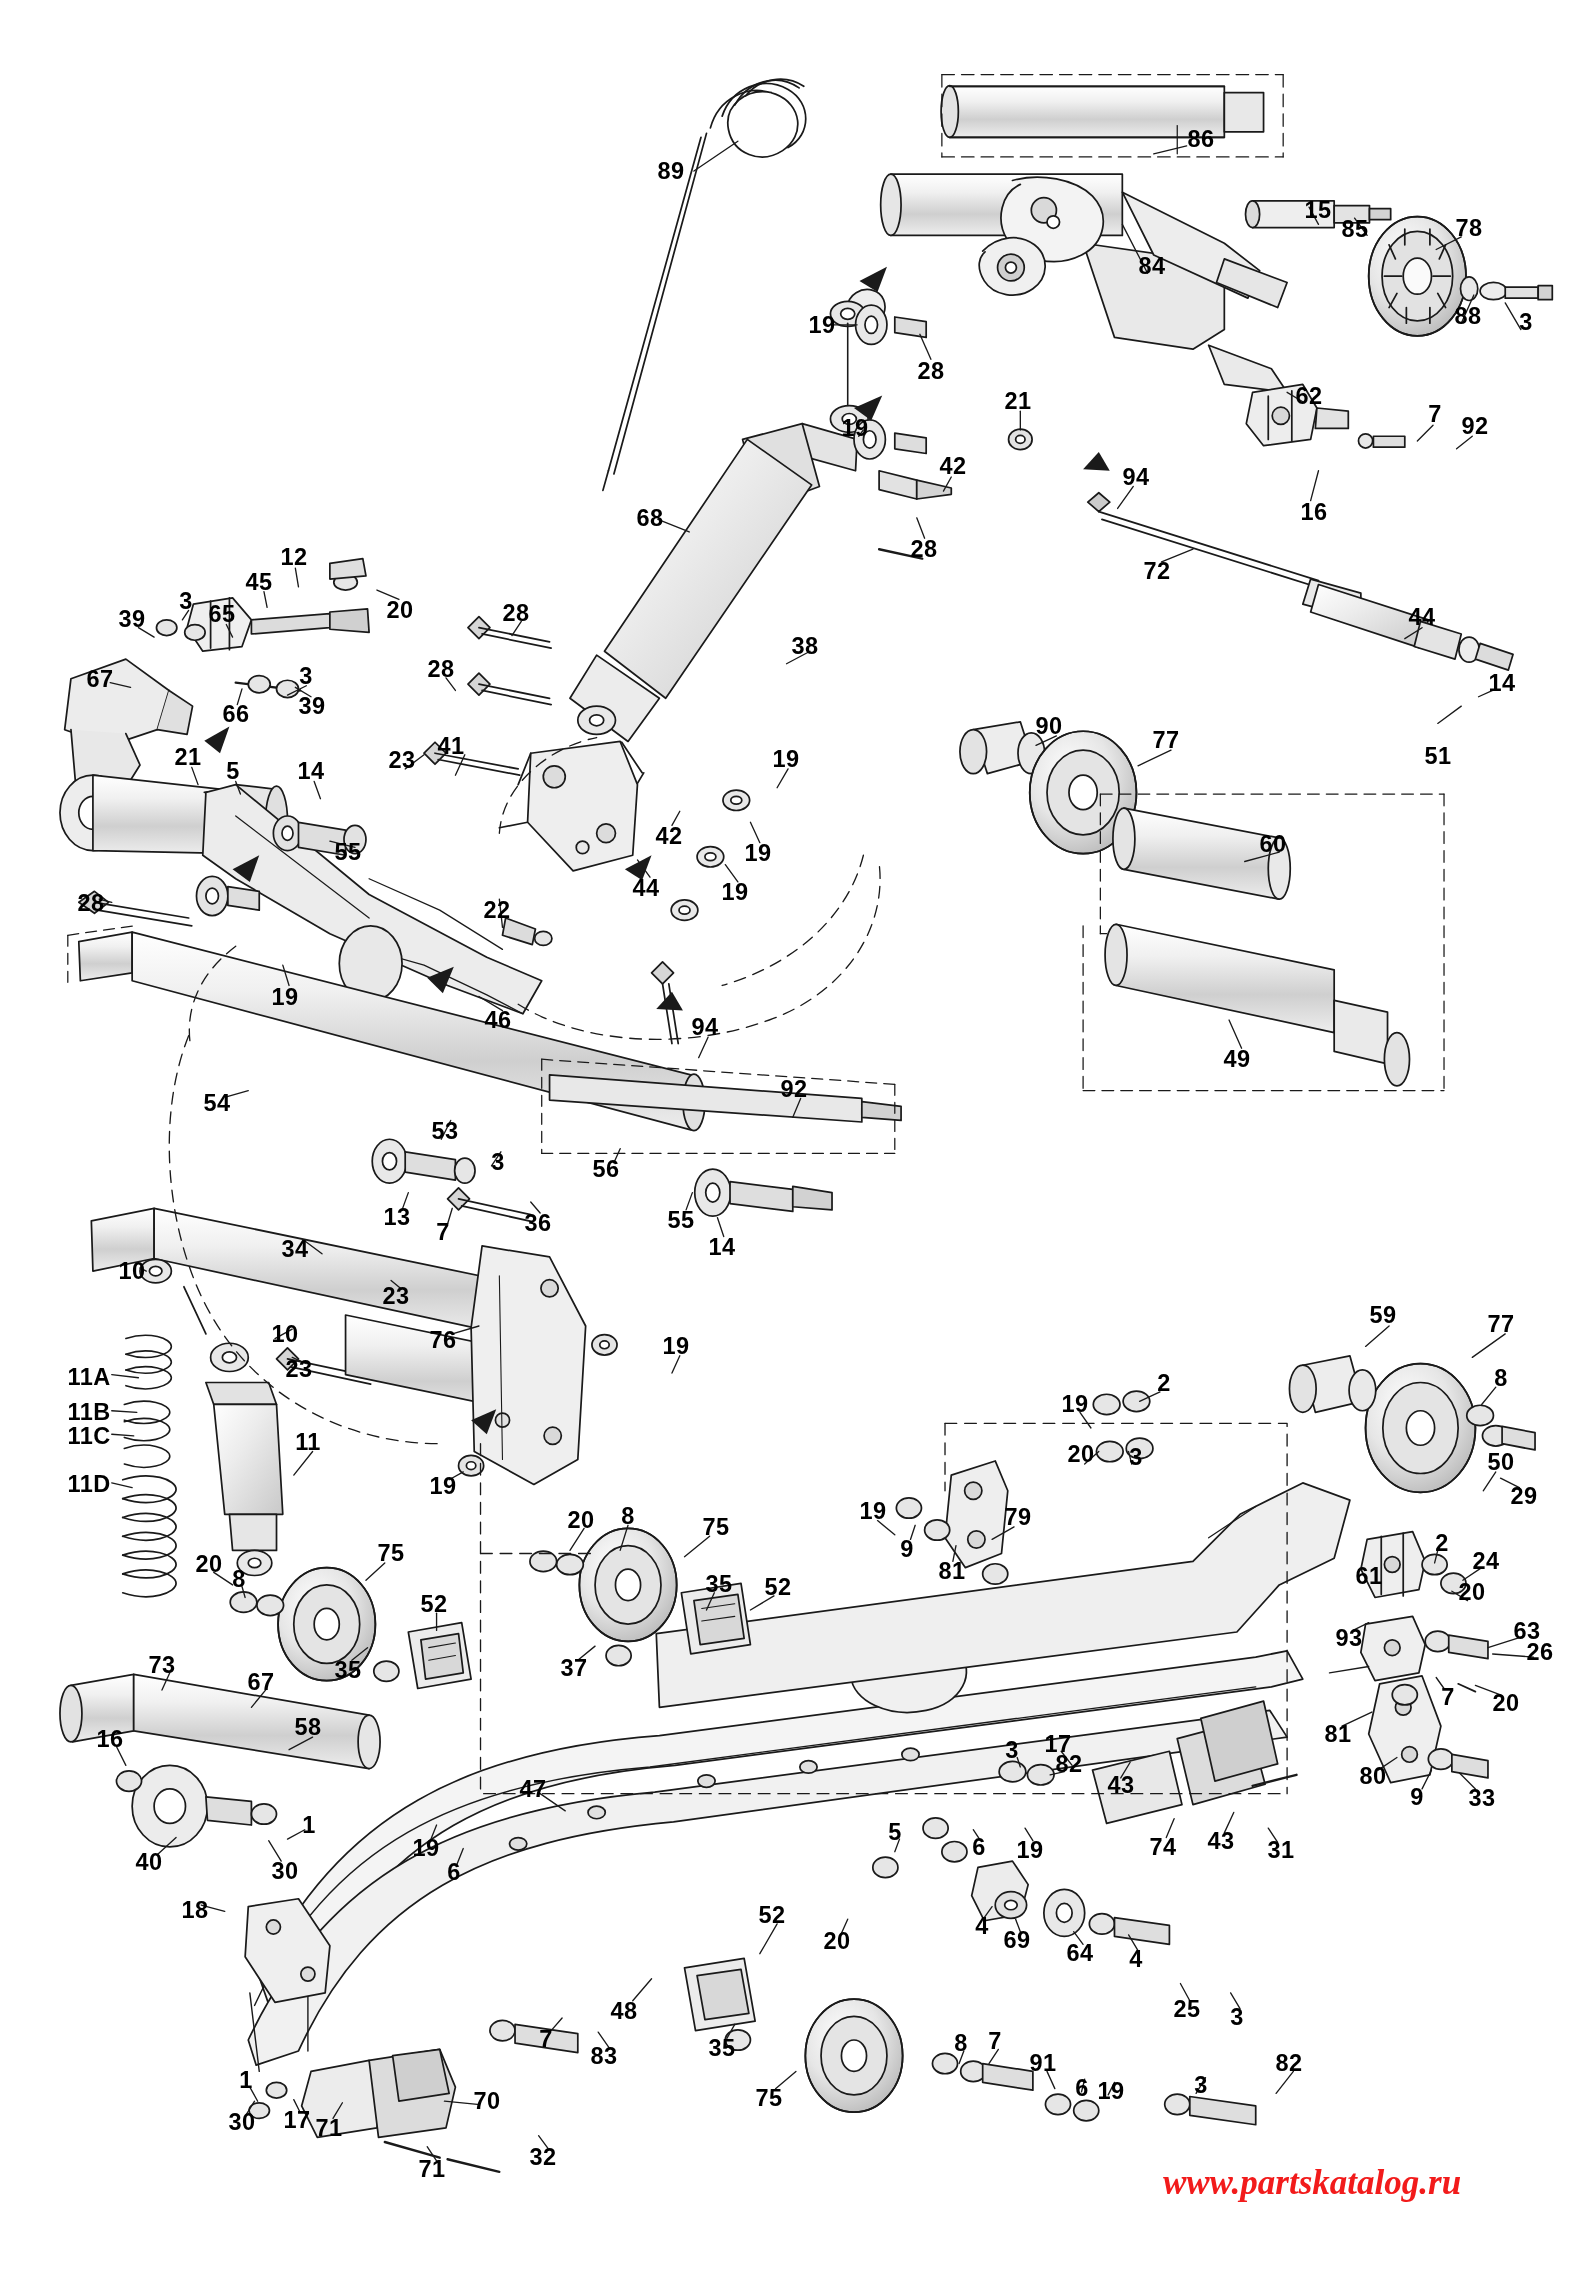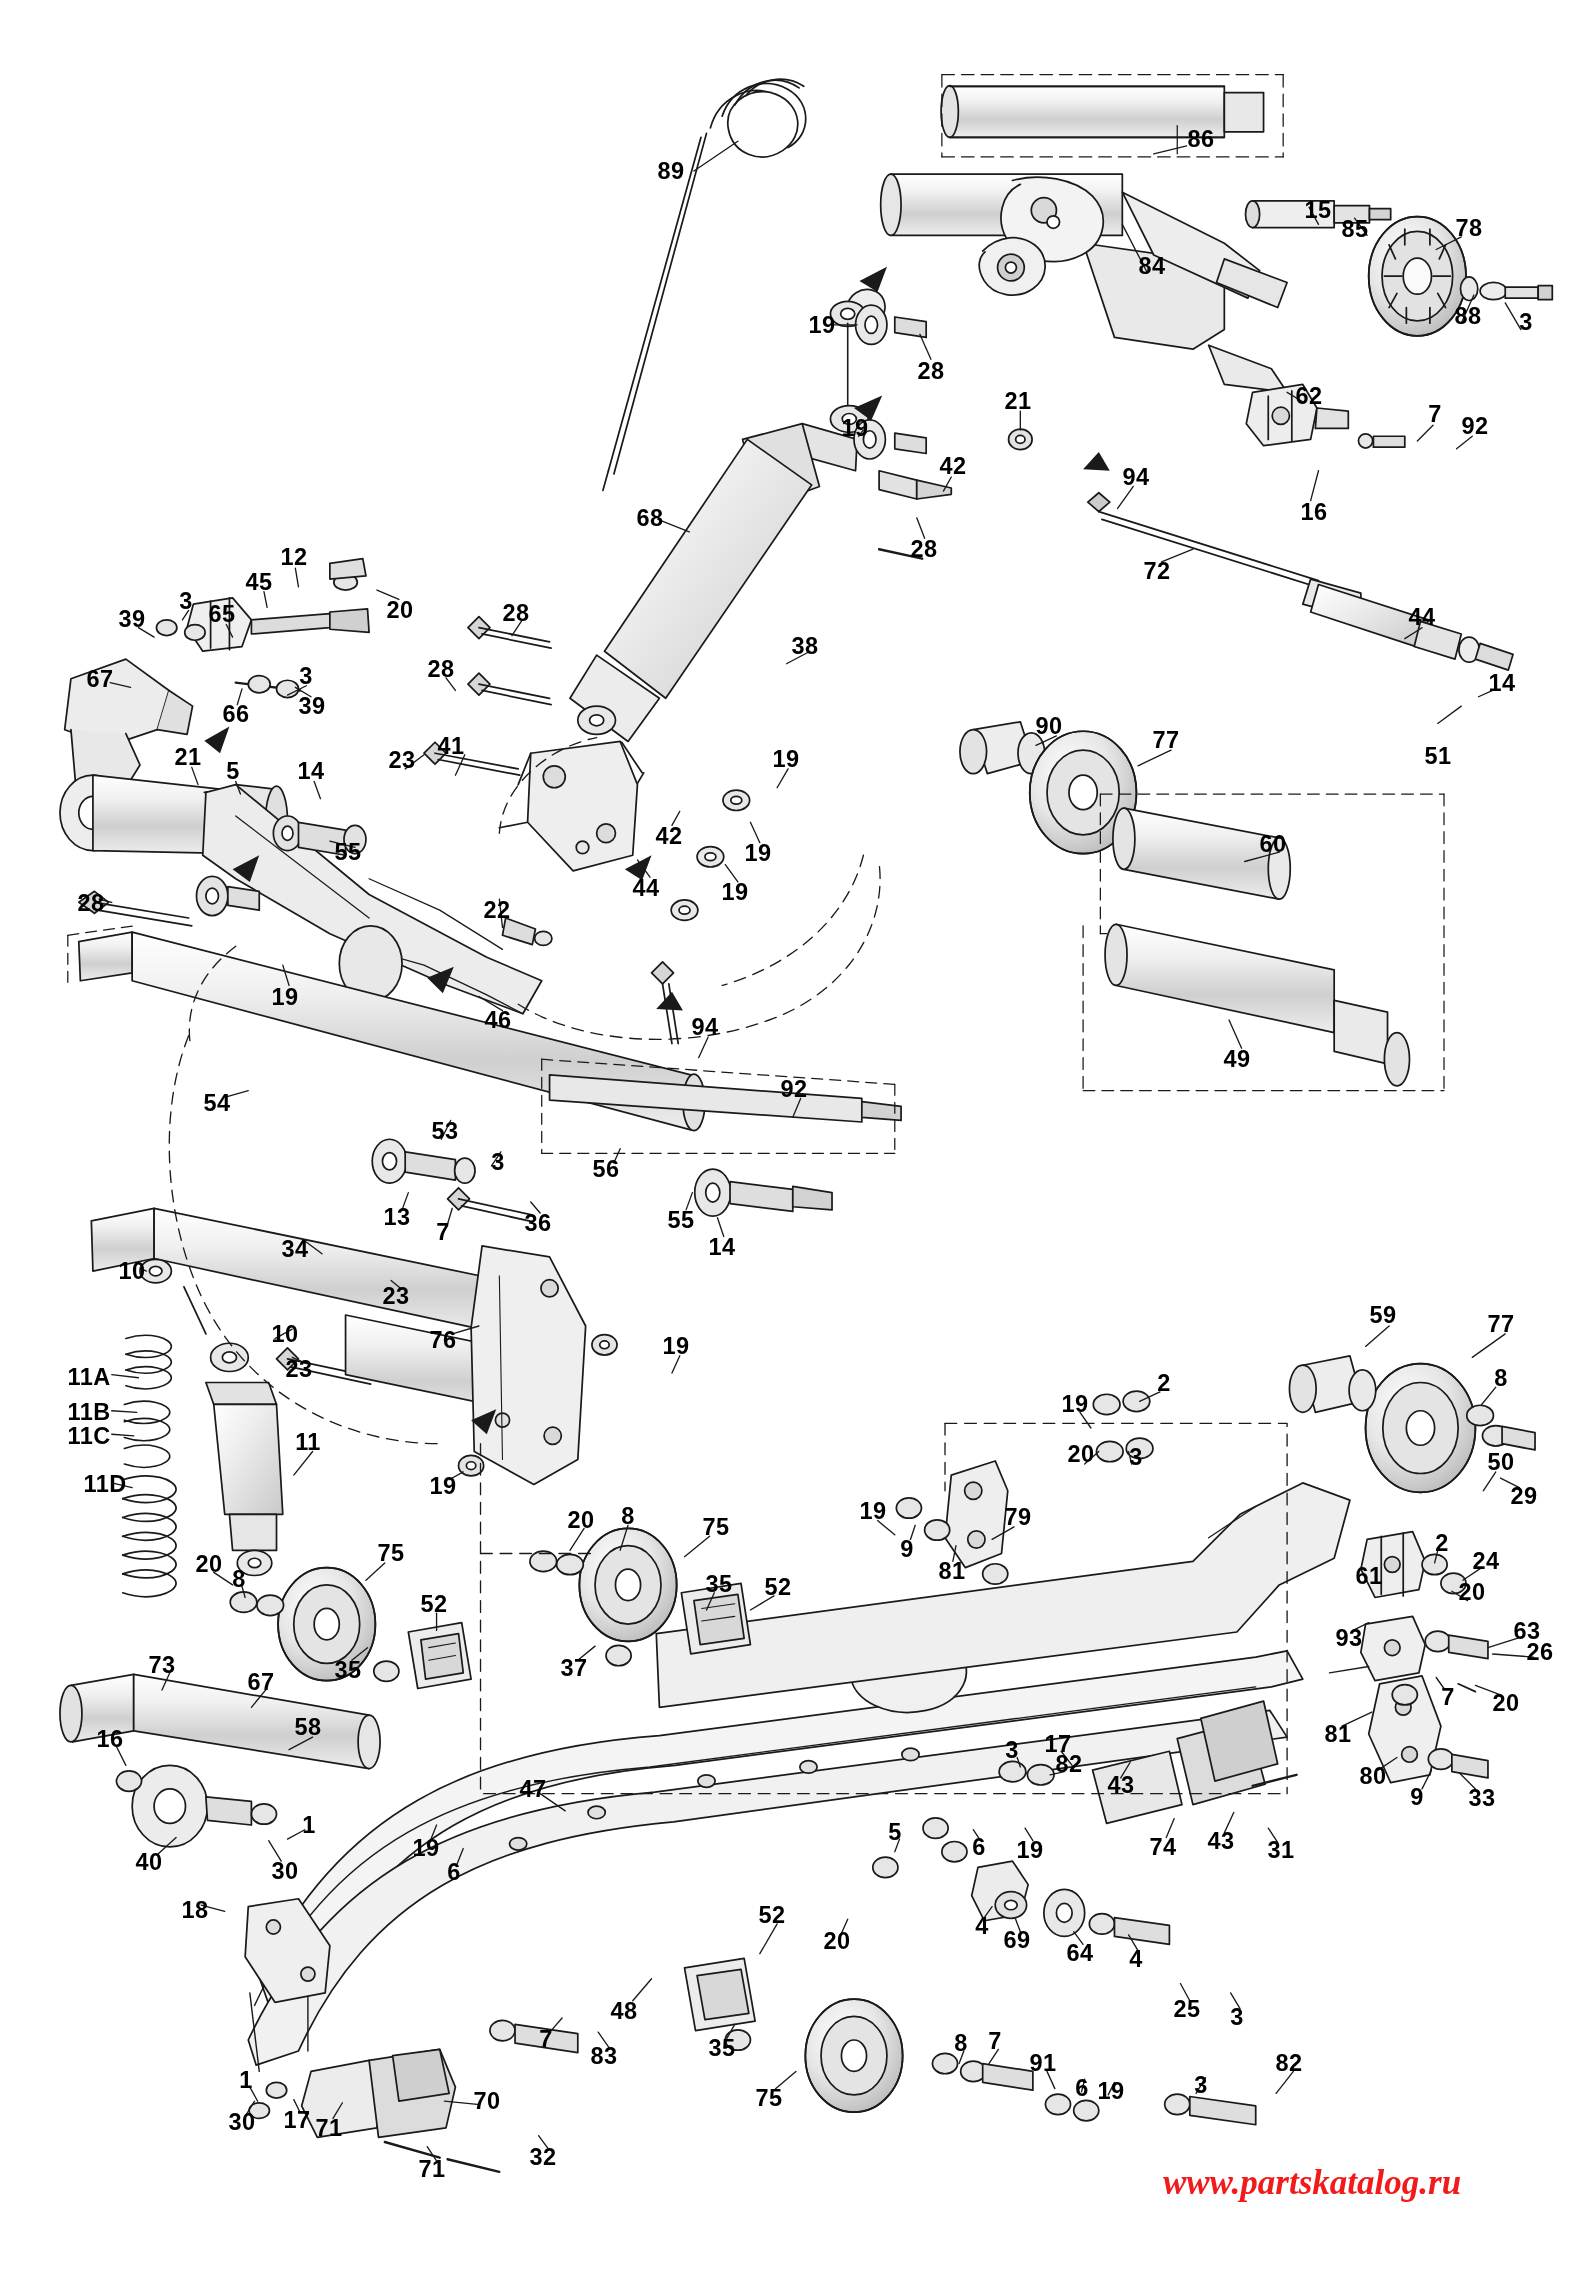--- a/index.html
+++ b/index.html
@@ -804,21 +804,21 @@
       <div class="callout" style="left: 676px; top: 1346px;">19</div>
       <div class="callout" style="left: 89px; top: 1377px;">11A</div>
       <div class="callout" style="left: 1501px; top: 1378px;">8</div>
       <div class="callout" style="left: 1075px; top: 1404px;">19</div>
       <div class="callout" style="left: 1164px; top: 1383px;">2</div>
       <div class="callout" style="left: 89px; top: 1412px;">11B</div>
       <div class="callout" style="left: 89px; top: 1436px;">11C</div>
       <div class="callout" style="left: 308px; top: 1442px;">11</div>
       <div class="callout" style="left: 1081px; top: 1454px;">20</div>
       <div class="callout" style="left: 1136px; top: 1457px;">3</div>
-      <div class="callout" style="left: 105px; top: 1484px;">11D</div>
+      <div class="callout" style="left: 89px; top: 1484px;">11D</div>
       <div class="callout" style="left: 1501px; top: 1462px;">50</div>
       <div class="callout" style="left: 1524px; top: 1496px;">29</div>
       <div class="callout" style="left: 443px; top: 1486px;">19</div>
       <div class="callout" style="left: 873px; top: 1511px;">19</div>
       <div class="callout" style="left: 907px; top: 1549px;">9</div>
       <div class="callout" style="left: 1018px; top: 1517px;">79</div>
       <div class="callout" style="left: 952px; top: 1571px;">81</div>
       <div class="callout" style="left: 1442px; top: 1543px;">2</div>
       <div class="callout" style="left: 1486px; top: 1561px;">24</div>
       <div class="callout" style="left: 209px; top: 1564px;">20</div>

